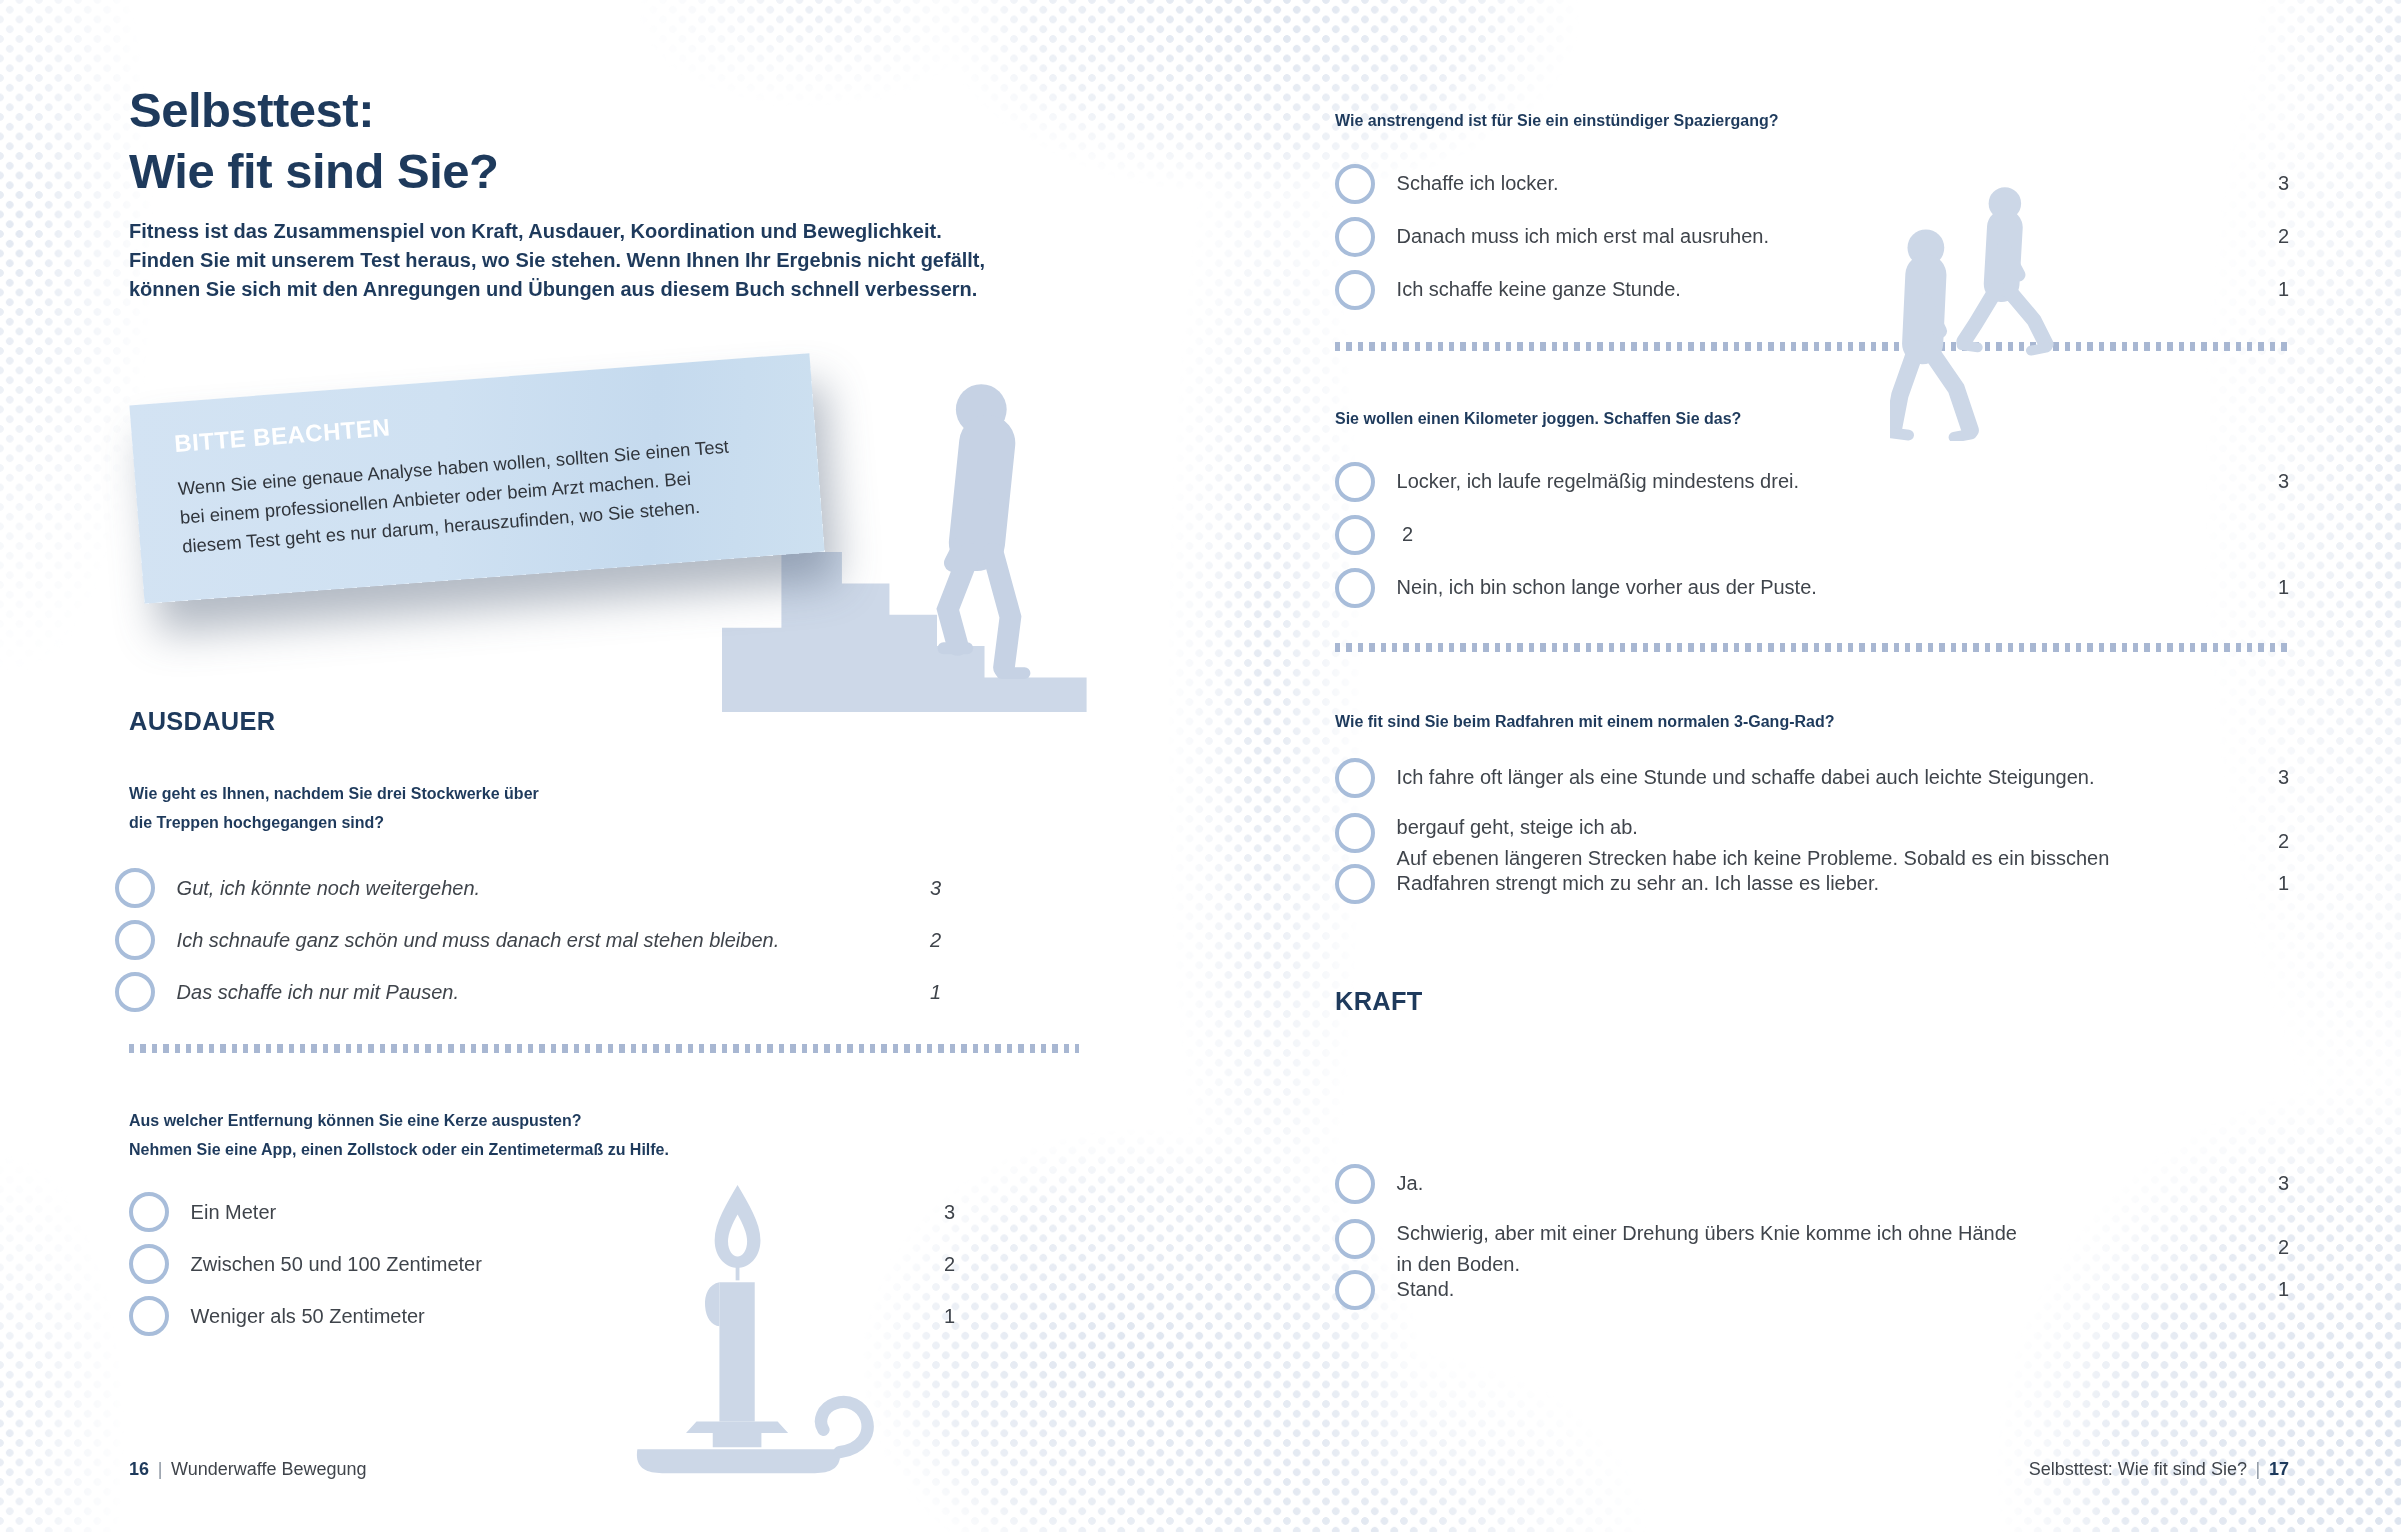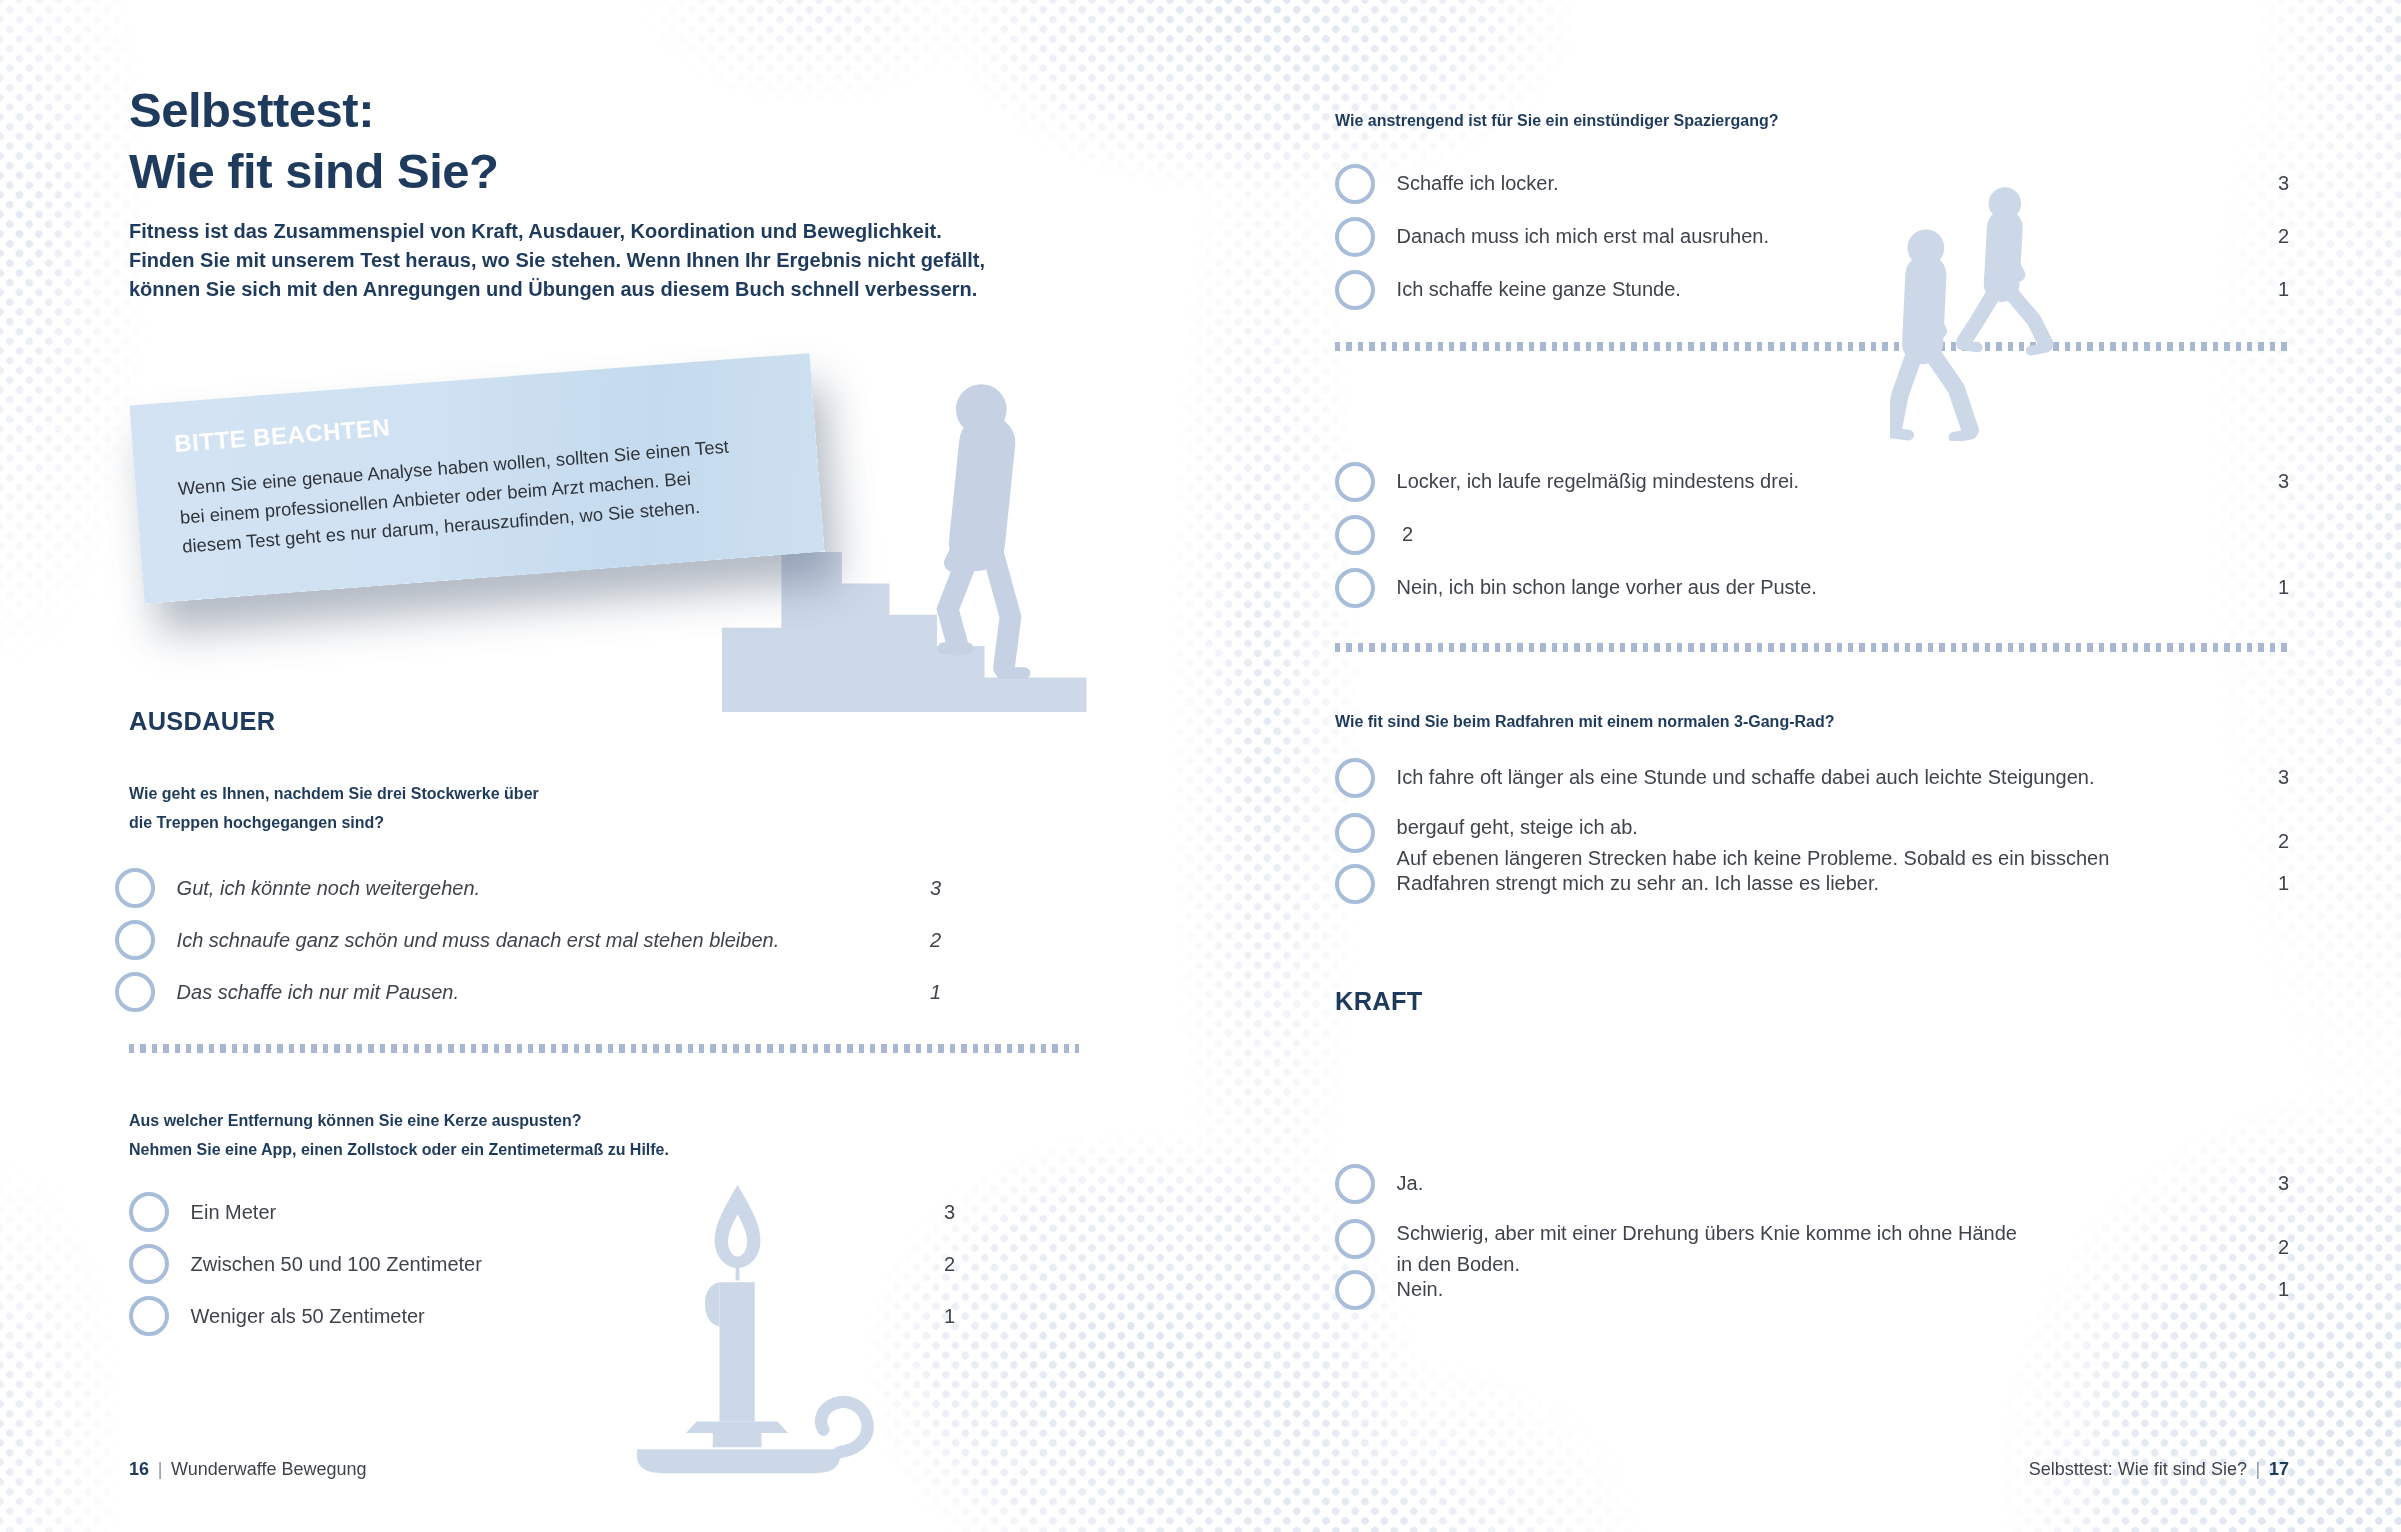--- a/index.html
+++ b/index.html
@@ -232,20 +232,23 @@
       <circle cx="212" cy="36" r="30" fill="#ccd7e7" stroke="none"></circle>
       <line x1="212" y1="80" x2="206" y2="185" stroke-width="66"></line>
       <line x1="210" y1="115" x2="238" y2="168" stroke-width="24"></line>
       <path d="M218,195 L266,252 L288,296" stroke-width="28"></path>
       <line x1="290" y1="302" x2="260" y2="308" stroke-width="18"></line>
       <path d="M196,195 L158,258 L136,292" stroke-width="28"></path>
       <line x1="132" y1="298" x2="162" y2="302" stroke-width="18"></line>
     </g>
   </svg>
 
+  <div class="abs qh" style="left:1335px; top:404px;">
+    <div>Sie wollen einen Kilometer joggen. Schaffen Sie das?</div>
+  </div>
   <div class="abs opts right" style="left:1335px; top:455px;">
     <div class="option">
       <span class="radio"></span>
       <span class="opt-text"><span class="opt-line">Locker, ich laufe regelmäßig mindestens drei.</span></span>
       <span class="score">3</span>
     </div>
     <div class="option">
       <span class="radio"></span>
       <span class="score">2</span>
     </div>
@@ -293,21 +296,21 @@
     <div class="option multi">
       <span class="radio"></span>
       <span class="opt-text">
         <span class="opt-line" style="display:block">Schwierig, aber mit einer Drehung übers Knie komme ich ohne Hände</span>
         <span class="opt-line" style="display:block">in den Boden.</span>
       </span>
       <span class="score">2</span>
     </div>
     <div class="option">
       <span class="radio"></span>
-      <span class="opt-text"><span class="opt-line">Nein.</span></span>
+      <span class="opt-text"><span class="opt-line">Stand.</span></span>
       <span class="score">1</span>
     </div>
   </div>
 
   <div class="abs footer" style="left:1335px; width:954px; text-align:right;">
     <span>Selbsttest: Wie fit sind Sie?</span><span class="sep">|</span><span class="pg">17</span>
   </div>
 
 </div>
 

